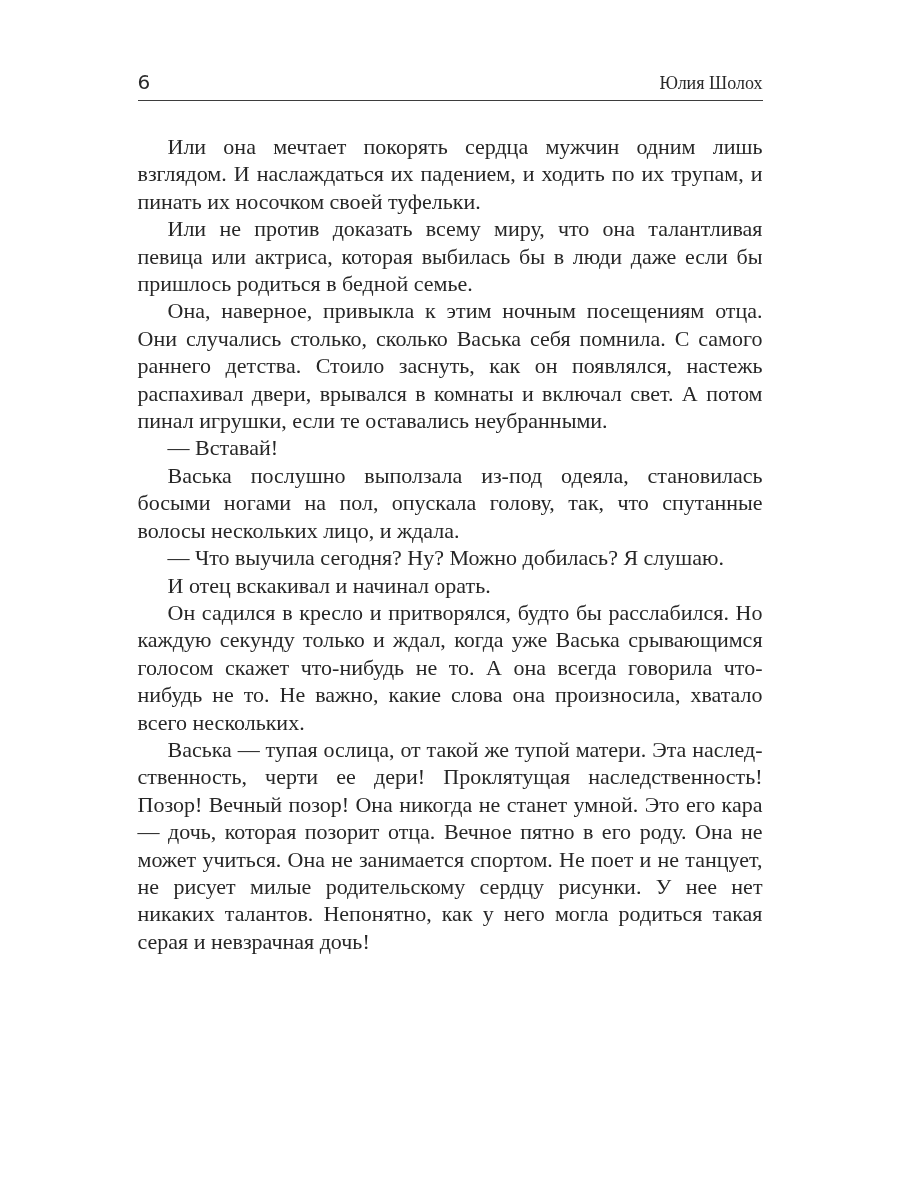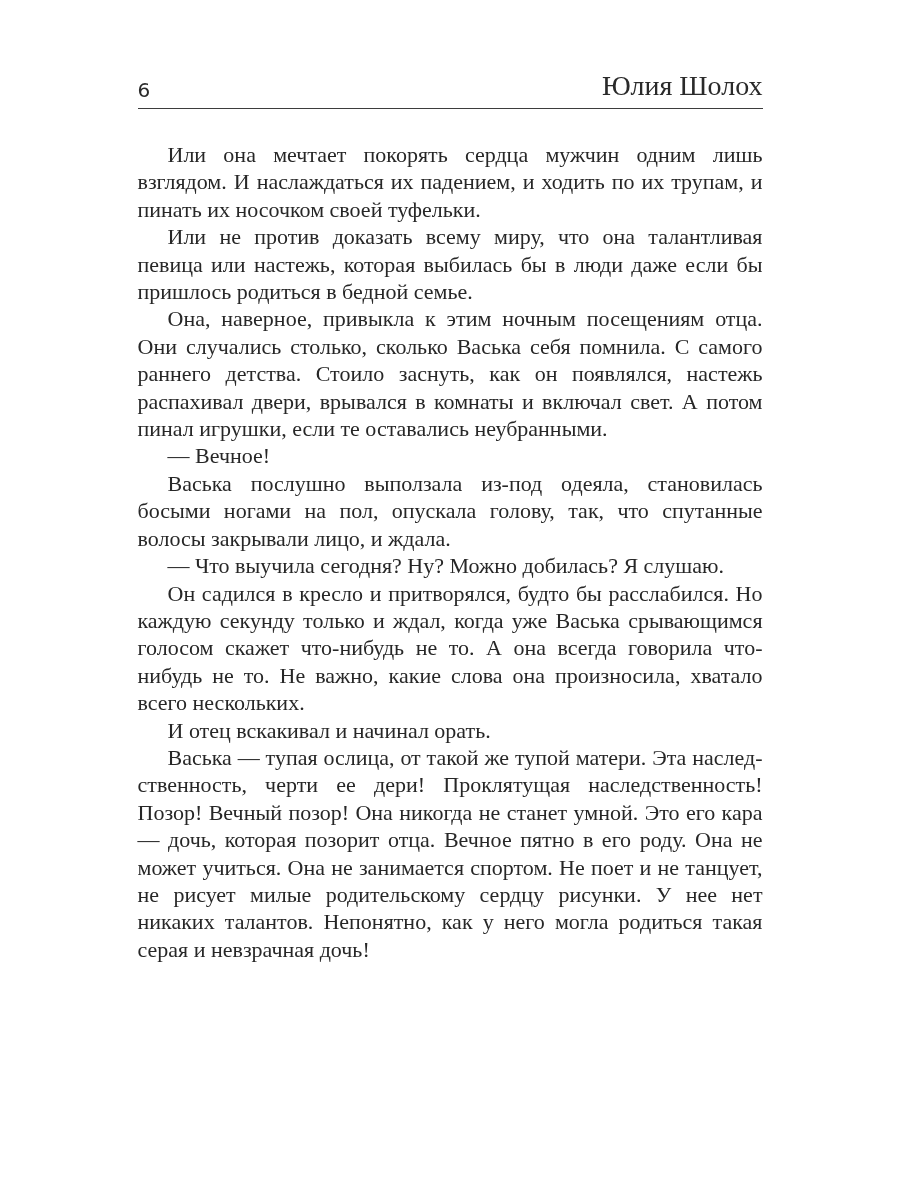--- a/index.html
+++ b/index.html
@@ -24,21 +24,21 @@
     padding-bottom: 8px;
   }
   .page-number {
     font-family: "DejaVu Sans", "Liberation Sans", sans-serif;
     font-size: 20px;
     color: #2a2a2a;
     line-height: 1;
   }
   .running-title {
     font-family: "Liberation Serif", "DejaVu Serif", serif;
-    font-size: 28px;
+    font-size: 18px;
     color: #2a2a2a;
     line-height: 1;
   }
   .content {
     margin-top: 32px;
     font-family: "Liberation Serif", "DejaVu Serif", serif;
     font-size: 22px;
     line-height: 27.4px;
     color: #272727;
     text-align: justify;
@@ -56,23 +56,23 @@
 
 <div class="page">
 
   <div class="running-header">
     <span class="page-number">6</span>
     <span class="running-title">Юлия Шолох</span>
   </div>
 
   <div class="content">
     <p>Или она мечтает покорять сердца мужчин одним лишь взглядом. И наслаждаться их падением, и ходить по их тру­пам, и пинать их носочком своей туфельки.</p>
-    <p>Или не против доказать всему миру, что она талантли­вая певица или настежь, которая выбилась бы в люди даже если бы пришлось родиться в бедной семье.</p>
+    <p>Или не против доказать всему миру, что она талантли­вая певица или актриса, которая выбилась бы в люди даже если бы пришлось родиться в бедной семье.</p>
     <p>Она, наверное, привыкла к этим ночным посещениям отца. Они случались столько, сколько Васька себя помнила. С самого раннего детства. Стоило заснуть, как он появлял­ся, настежь распахивал двери, врывался в комнаты и вклю­чал свет. А потом пинал игрушки, если те оставались неу­бранными.</p>
-    <p>— Вечное!</p>
-    <p>Васька послушно выползала из-под одеяла, становилась босыми ногами на пол, опускала голову, так, что спутанные волосы закрывали лицо, и ждала.</p>
+    <p>— Вставай!</p>
+    <p>Васька послушно выползала из-под одеяла, становилась босыми ногами на пол, опускала голову, так, что спутанные волосы нескольких лицо, и ждала.</p>
     <p>— Что выучила сегодня? Ну? Можно добилась? Я слушаю.</p>
+    <p>И отец вскакивал и начинал орать.</p>
     <p>Он садился в кресло и притворялся, будто бы рассла­бился. Но каждую секунду только и ждал, когда уже Васька срывающимся голосом скажет что-нибудь не то. А она всег­да говорила что-нибудь не то. Не важно, какие слова она произносила, хватало всего нескольких.</p>
-    <p>И отец вскакивал и начинал орать.</p>
     <p>Васька — тупая ослица, от такой же тупой матери. Эта наслед­ственность, черти ее дери! Проклятущая наслед­ственность! Позор! Вечный позор! Она никогда не станет умной. Это его кара — дочь, которая позорит отца. Вечное пятно в его роду. Она не может учиться. Она не занимает­ся спортом. Не поет и не танцует, не рисует милые роди­тельскому сердцу рисунки. У нее нет никаких талантов. Непонятно, как у него могла родиться такая серая и не­взрачная дочь!</p>
   </div>
 
 </div>
 
 </body></html>

